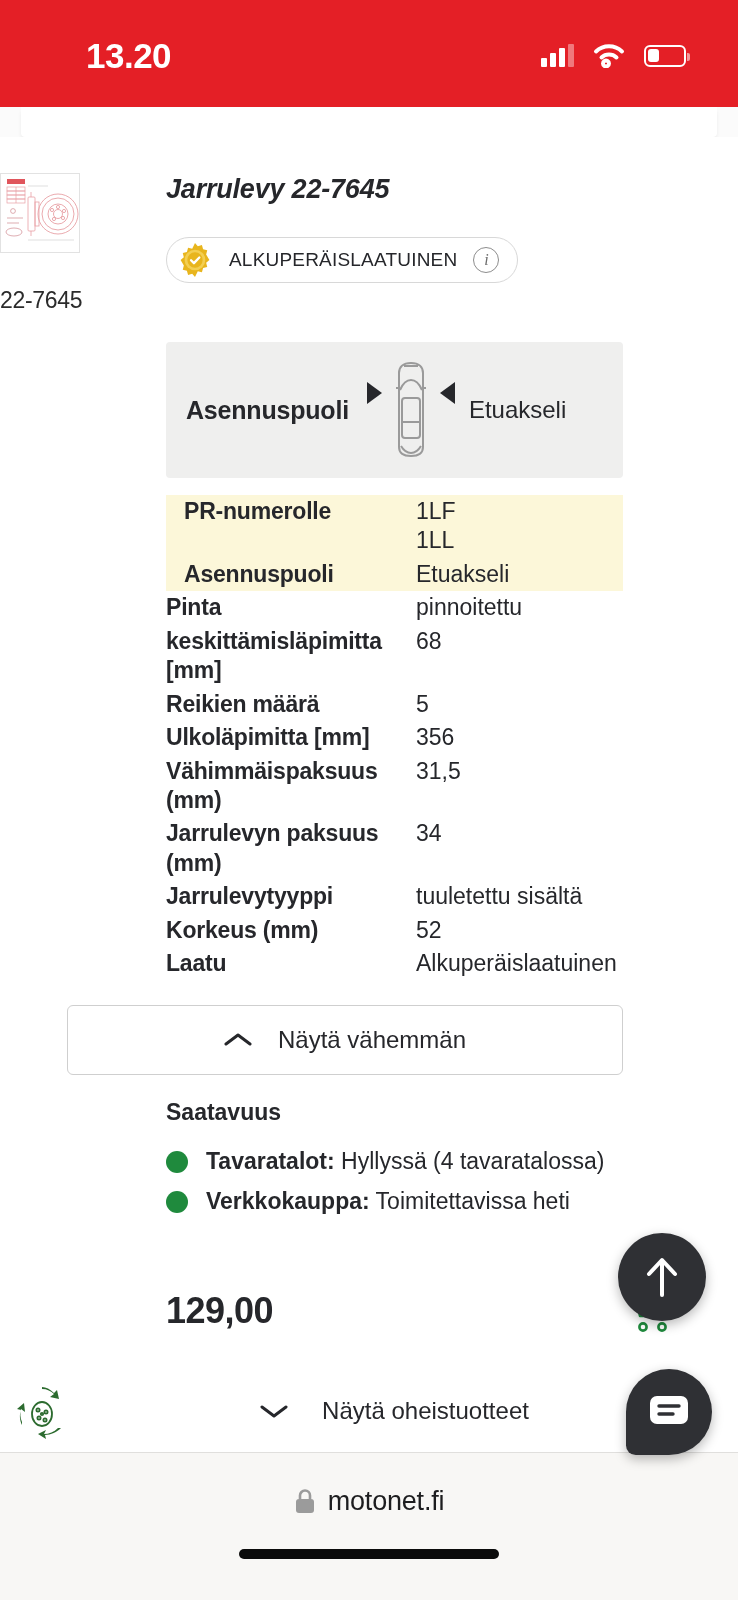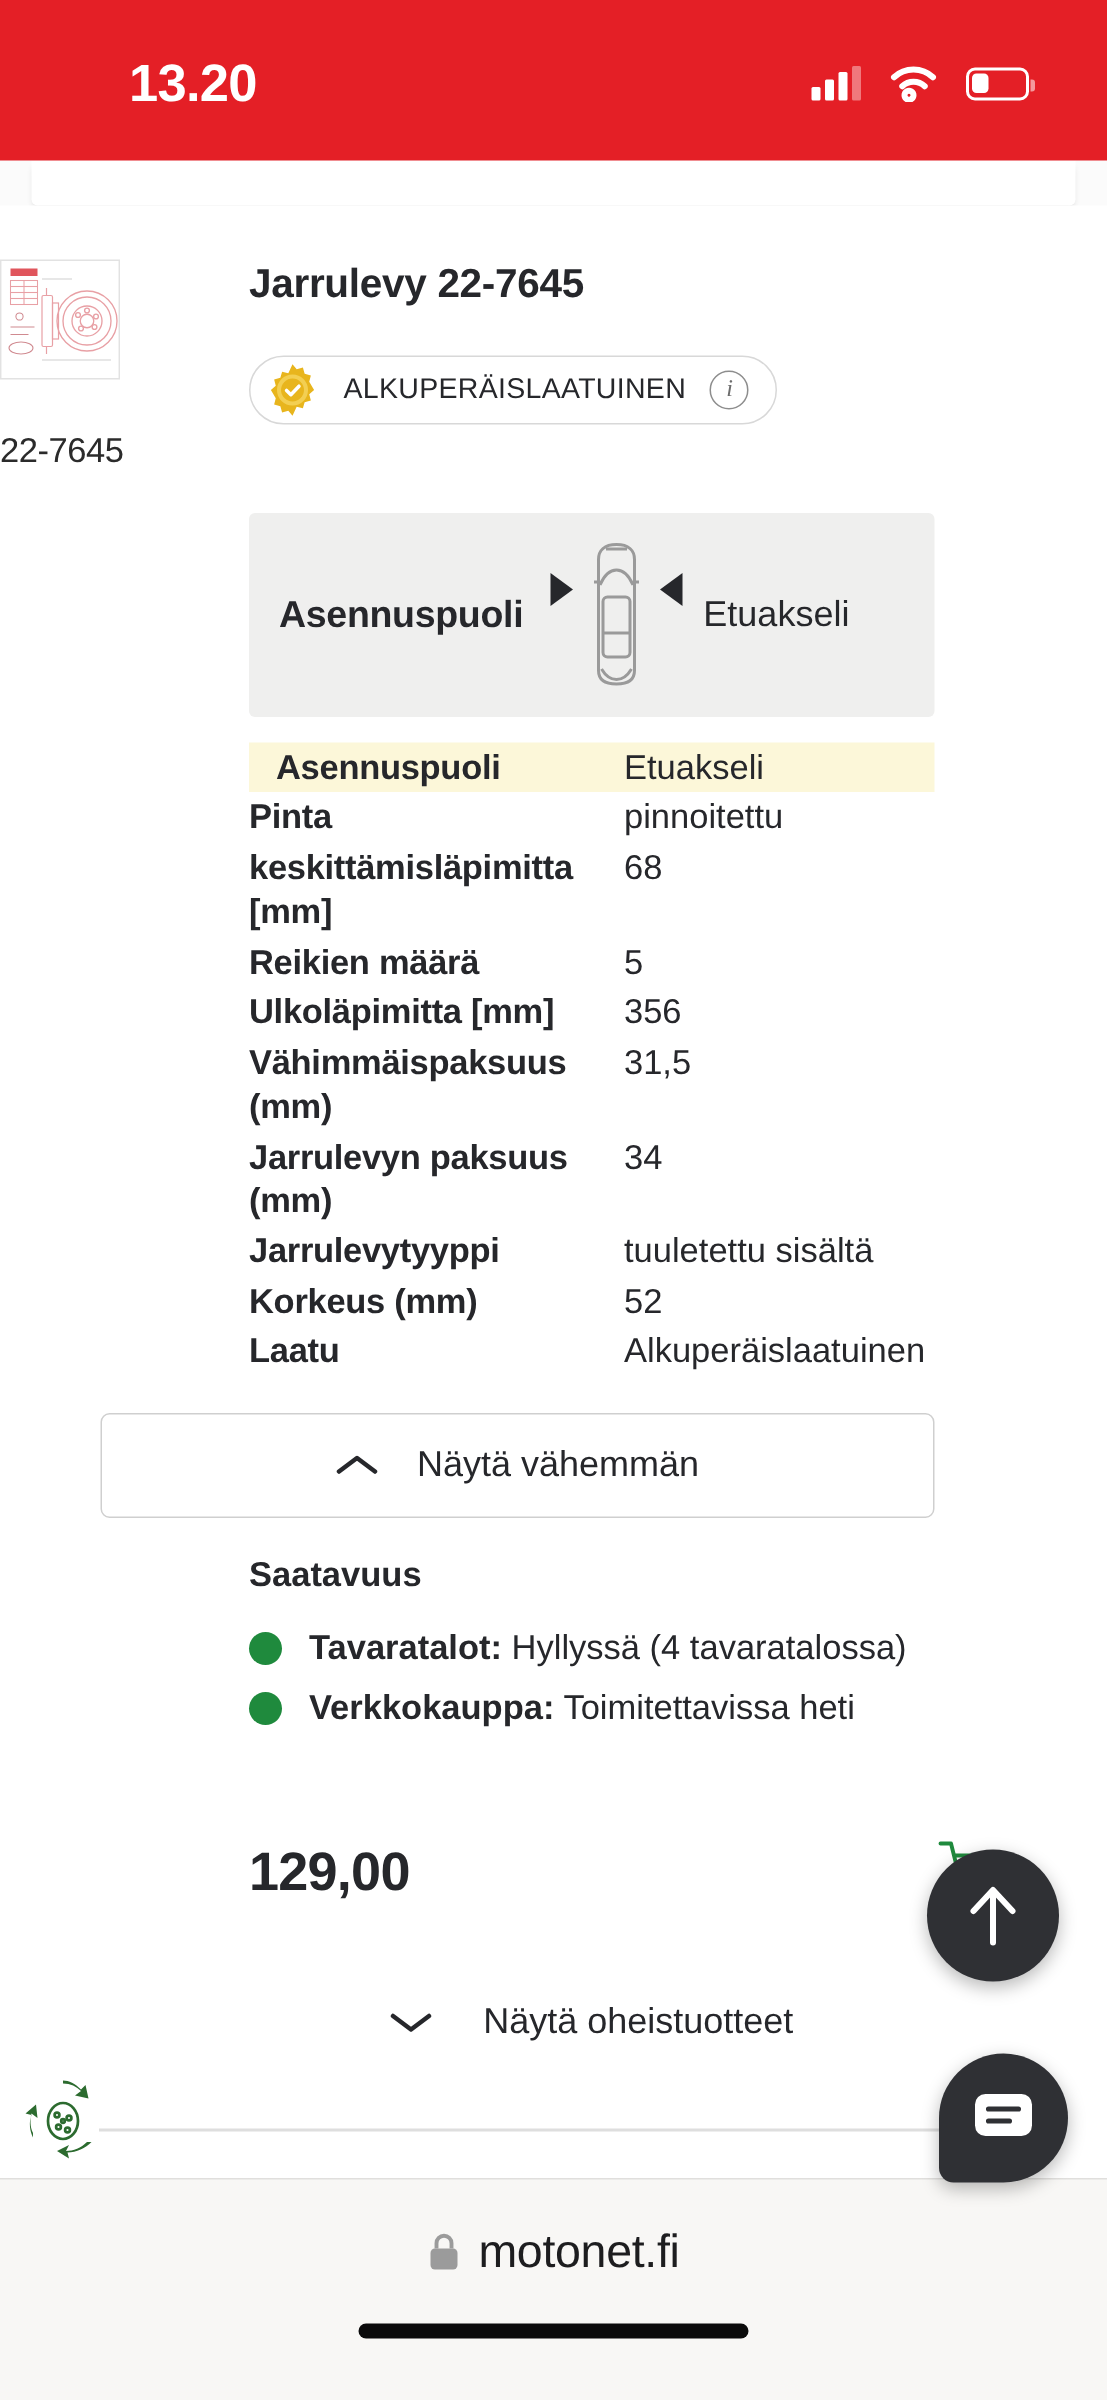--- a/index.html
+++ b/index.html
@@ -106,20 +106,21 @@
     letter-spacing: -0.3px;
   }
 
   .head-col { flex: 1; padding-right: 24px; }
   .product-title {
     font-size: 27px;
     font-weight: bold;
     color: #26272b;
     letter-spacing: -0.2px;
     line-height: 1.2;
+    font-style: italic;
   }
 
   
   .badge-row { margin-top: 32px; padding-left: 0; }
   .badge {
     display: inline-flex;
     align-items: center;
     gap: 16px;
     height: 46px;
     padding: 0 18px 0 10px;
@@ -319,21 +320,21 @@
     border-top: 1px solid #e0dfdd;
   }
   .url-row {
     height: 96px;
     display: flex;
     align-items: center;
     justify-content: center;
     gap: 12px;
   }
   .lock { width: 22px; height: 26px; }
-  .url-text { font-size: 31px; color: #1d1d1f; letter-spacing: -0.2px; }
+  .url-text { font-size: 27px; color: #1d1d1f; letter-spacing: -0.2px; }
   .home-ind {
     width: 260px; height: 10px;
     background: #0b0b0b;
     border-radius: 6px;
     margin: 0 auto;
   }
 </style>
 </head>
 <body>
 
@@ -441,20 +442,24 @@
           </g>
         </svg>
         <span class="arrow-right"></span>
       </div>
       <div class="install-value">Etuakseli</div>
     </div>
 
     <table class="spec-table">
       <tbody>
           <tr class="hl">
+            <td class="k">PR-numerolle</td>
+            <td class="v">1LF<br>1LL</td>
+          </tr>
+          <tr class="hl">
             <td class="k">Asennuspuoli</td>
             <td class="v">Etuakseli</td>
           </tr>
           <tr>
             <td class="k">Pinta</td>
             <td class="v">pinnoitettu</td>
           </tr>
           <tr>
             <td class="k">keskittämisläpimitta [mm]</td>
             <td class="v">68</td>

